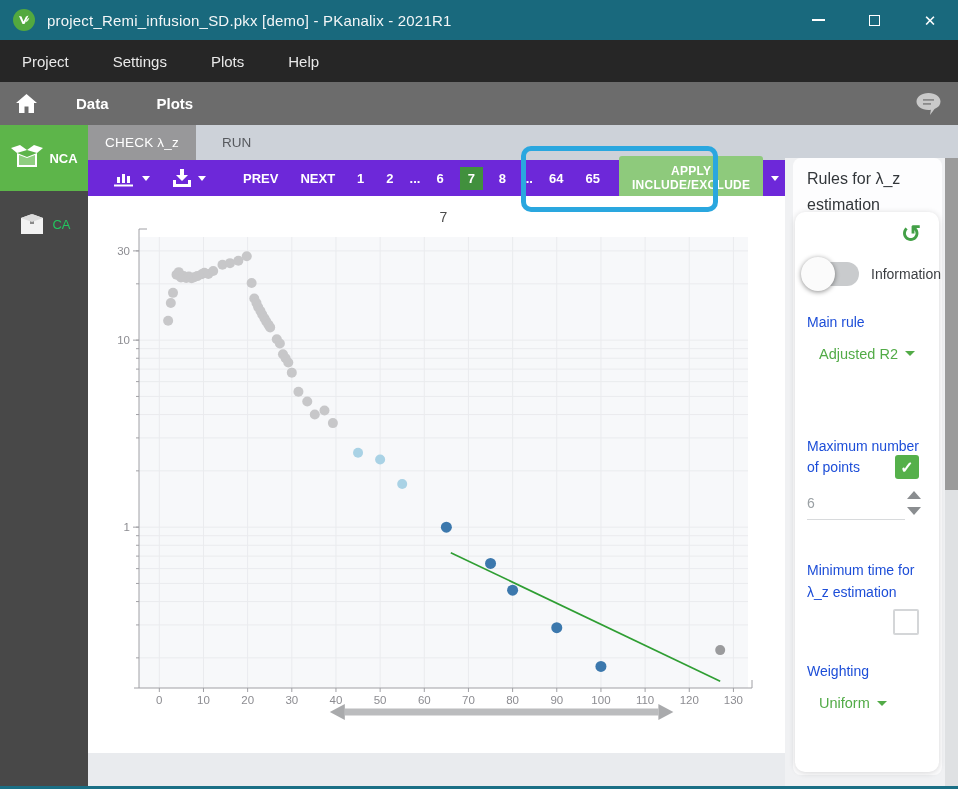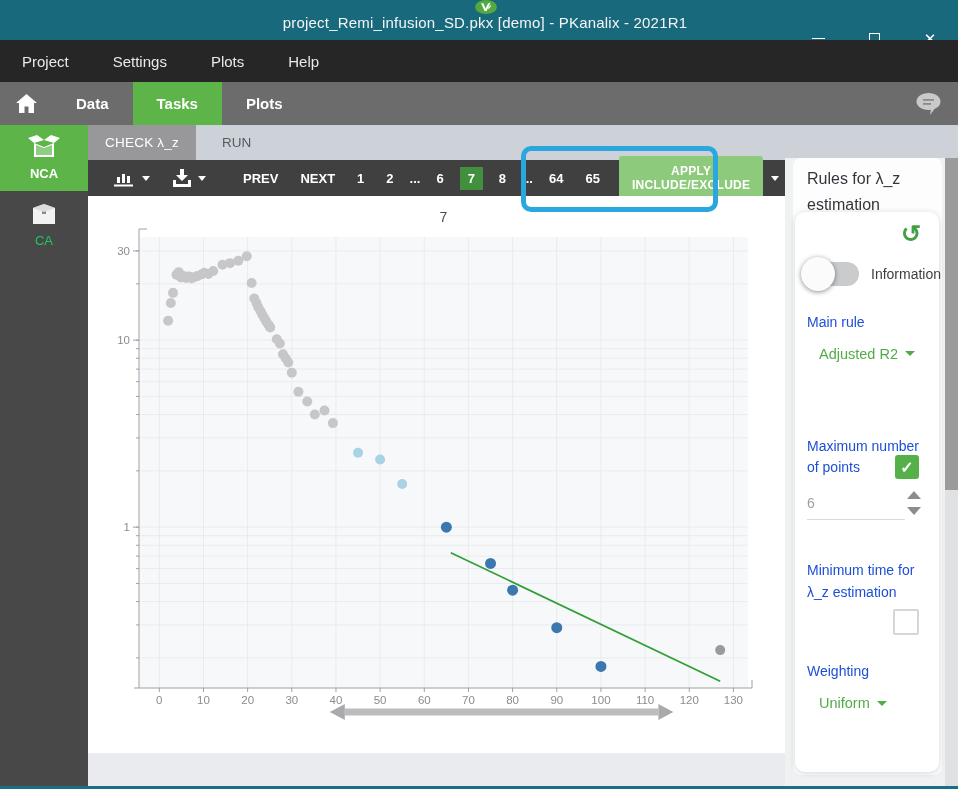--- a/index.html
+++ b/index.html
@@ -1,21 +1,21 @@
 <!DOCTYPE html>
 <html><head>
 <meta charset="utf-8">
 <style>
   * { margin:0; padding:0; box-sizing:border-box; }
   html,body { width:958px; height:789px; overflow:hidden; }
   body { position:relative; font-family:"Liberation Sans", sans-serif; background:#e9ebee; }
 
   
   .titlebar { position:absolute; left:0; top:0; width:958px; height:40px; background:#19697d;
-              display:flex; align-items:center;flex-direction:column; }
+              display:flex; align-items:center; }
   .app-logo { width:22px; height:22px; margin-left:13px; border-radius:50%; background:#53a93f;
               display:flex; align-items:center; justify-content:center; }
   .app-logo svg { display:block; }
   .window-title { color:#f3f6f7; font-size:15px; margin-left:12px; letter-spacing:.2px; }
   .win-controls { margin-left:auto; display:flex; height:100%; }
   .win-btn { width:56px; height:100%; display:flex; align-items:center; justify-content:center; cursor:default; }
   .glyph-min { width:13px; height:1.5px; background:#fff; }
   .glyph-max { width:11px; height:11px; border:1.5px solid #fff; }
   .glyph-close { color:#fff; font-size:15px; line-height:1; }
 
@@ -28,35 +28,35 @@
   
   .tabbar { position:absolute; left:0; top:82px; width:958px; height:43px; background:#6c6c6c;
             display:flex; align-items:stretch;justify-content:space-between; }
   .home-tab { width:52px; display:flex; align-items:center; justify-content:center; }
   .tb-tab { color:#fff; font-size:15px; font-weight:bold; padding:0 24px; display:flex; align-items:center; }
   .tb-tab.active { background:#5db54a; }
   .chat-icon { margin-left:auto; margin-right:16px; display:flex; align-items:center; }
 
   
   .sidebar { position:absolute; left:0; top:125px; width:88px; height:664px; background:#484848; }
-  .side-item { width:88px; height:66px; display:flex; flex-direction:column; align-items:center;
+  .side-item { width:88px; height:66px; display:flex; flex-direction:row; align-items:center;
                justify-content:center; gap:5px; }
   .side-item.active { background:#5db54a; }
   .side-label { color:#fff; font-size:13px; font-weight:bold; }
   .side-item:not(.active) .side-label { color:#22c55e; font-weight:normal; }
 
   
   .subtabs { position:absolute; left:88px; top:125px; width:870px; height:35px; background:#cdd2d9;
              display:flex; align-items:stretch; }
   .subtab-check { width:108px; background:#98989a; color:#fff; font-size:13.5px;
                   display:flex; align-items:center; justify-content:center; letter-spacing:.2px; }
   .subtab-run { color:#56595e; font-size:13.5px; display:flex; align-items:center; padding:0 26px; }
 
   
-  .toolbar { position:absolute; left:88px; top:160px; width:702px; height:36px; background:#404040;
+  .toolbar { position:absolute; left:88px; top:160px; width:702px; height:36px; background:#6d28d9;
              display:flex; align-items:center; color:#fff; }
   .tool-icon-btn { display:flex; align-items:center; gap:6px; margin-left:26px; }
   .tool-icon-btn.second { margin-left:22px; }
   .caret { width:0; height:0; border-left:4.5px solid transparent; border-right:4.5px solid transparent;
            border-top:5px solid #fff; }
   .pager { display:flex; align-items:center; margin-left:26px; }
   .pager-btn { font-size:13px; font-weight:bold; padding:4px 6px; margin:0 5px; }
   .pager-btn.current { background:#41903d; padding:4px 8px; }
   .pager-ellipsis { font-size:13px; font-weight:bold; margin:0 5px; }
   .apply-btn { background:#8eca7c; border:none; color:#fff; font-family:"Liberation Sans",sans-serif;
@@ -149,21 +149,20 @@
   </div>
 
 <div class="tabbar">
   <div class="home-tab">
     <svg width="21" height="19" viewBox="0 0 21 19">
         <path d="M10.5 0 L21 9 L18 9 L18 19 L12.5 19 L12.5 12.5 L8.5 12.5 L8.5 19 L3 19 L3 9 L0 9 Z" fill="#ffffff"></path>
       </svg>
   </div>
   <div id="tabs-holder" style="display:flex; align-items:stretch;">
       <div class="tb-tab">Data</div>
-      <div class="tb-tab active">Tasks</div>
       <div class="tb-tab">Plots</div>
     </div>
   <div class="chat-icon">
     <svg width="27" height="24" viewBox="0 0 27 24">
         <path d="M13.5 1 C6.6 1 1.5 4.7 1.5 9.6 C1.5 14.4 6.6 18 13.5 18 C14.3 18 15.1 18 15.9 17.8 L15 23 L19.5 17 C23.5 15.6 25.5 12.8 25.5 9.6 C25.5 4.7 20.4 1 13.5 1 Z" fill="#c9c9c9"></path>
         <rect x="8" y="7" width="11" height="1.8" fill="#8b8b8b"></rect>
         <rect x="8" y="11" width="8" height="1.8" fill="#8b8b8b"></rect>
       </svg>
   </div>
 </div>

